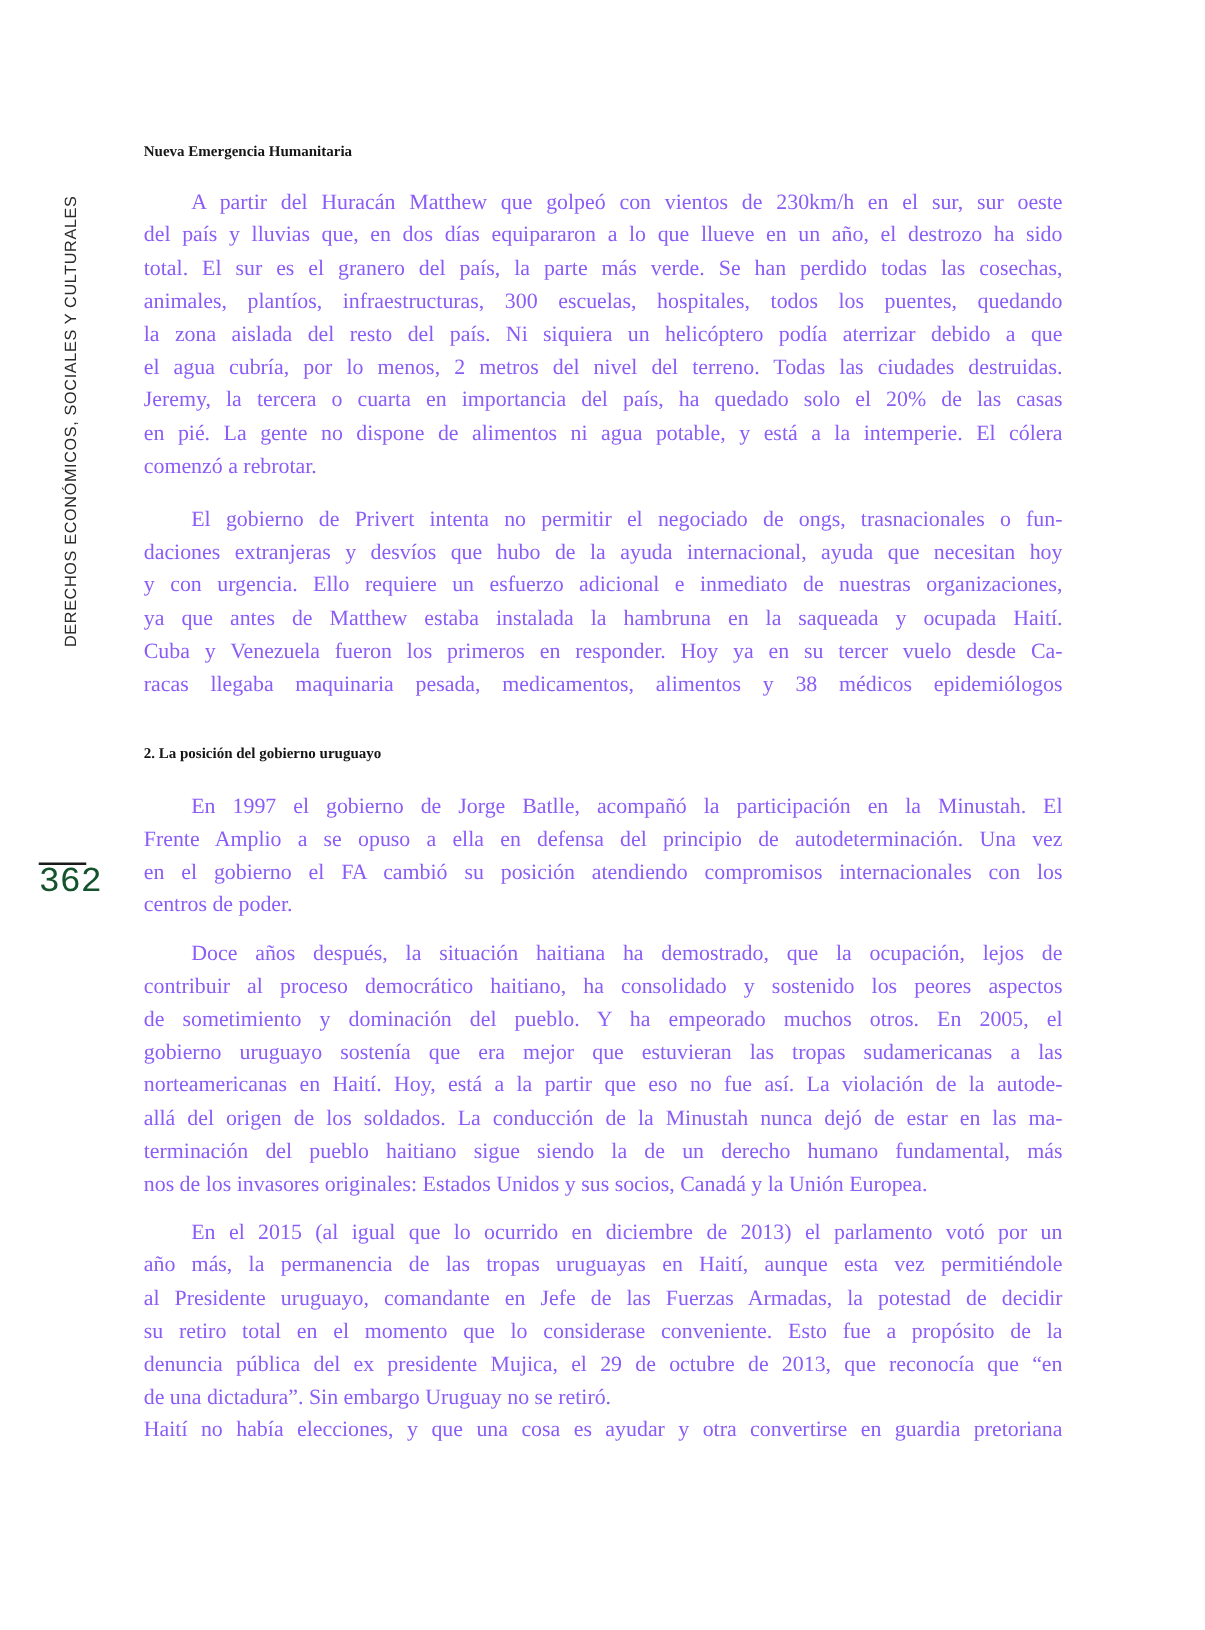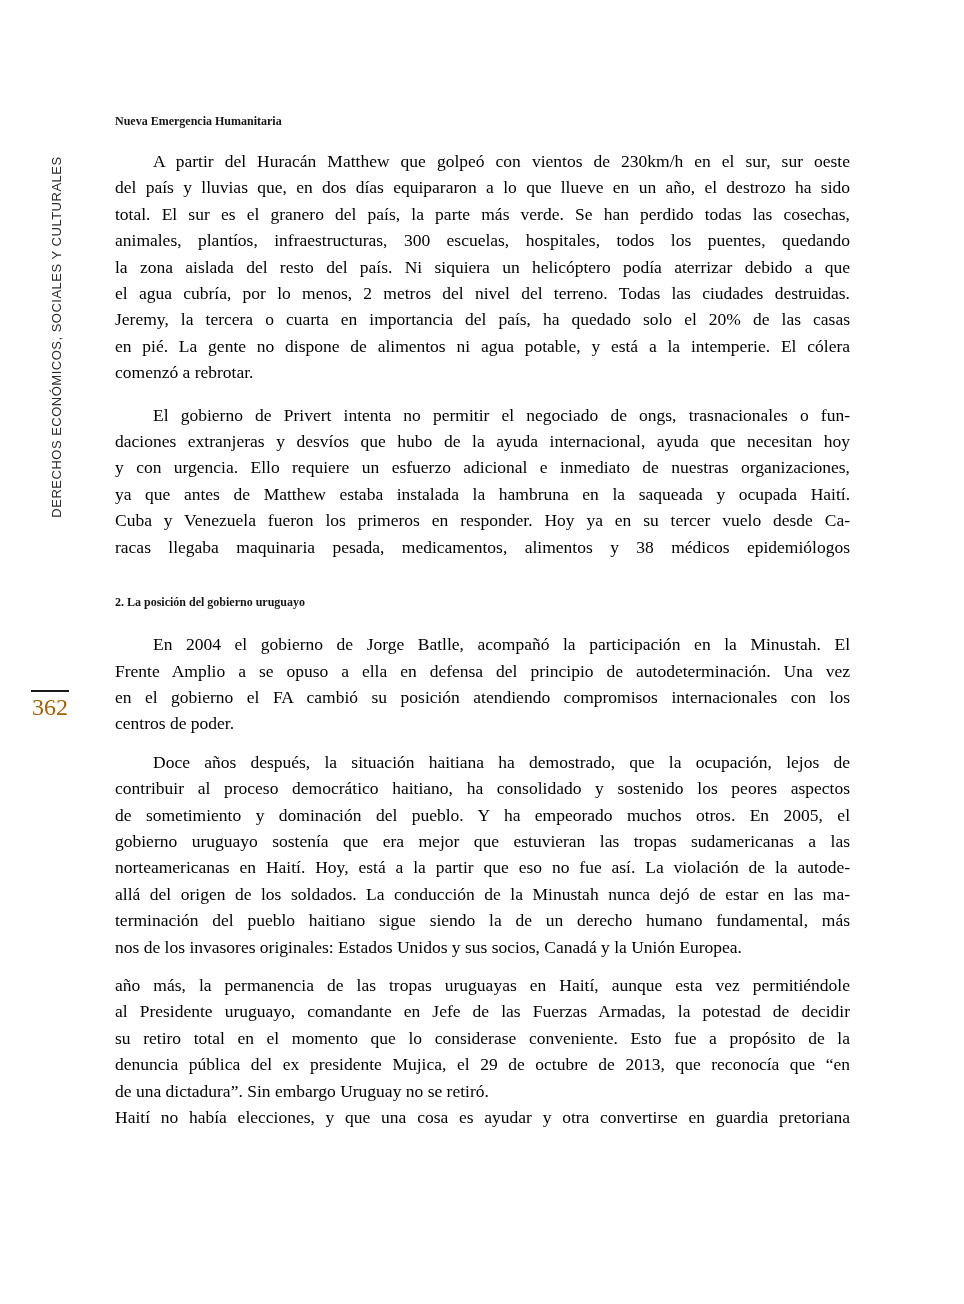--- a/index.html
+++ b/index.html
@@ -33,24 +33,24 @@
   .page-number-block {
     position: absolute;
     left: 31px;
     top: 690px;
     width: 38px;
     border-top: 2px solid #1a1a1a;
     padding-top: 3px;
     text-align: center;
   }
   .page-number {
-    font-family: Liberation Serif, serif;
-    font-size: 24px;
+    font-family: Liberation Mono, monospace;
+    font-size: 28px;
     line-height: 24px;
-    color: #a16207;
+    color: #14532d;
   }
   
   .content {
     position: absolute;
     left: 115px;
     top: 0;
     width: 735px;
   }
   .heading {
     margin: 0;
@@ -65,21 +65,21 @@
   .paragraph { margin: 0; }
   .p1 { margin-top: 14px; }
   .p2 { margin-top: 16px; }
   .p3 { margin-top: 16px; }
   .p4 { margin-top: 12px; }
   .p5 { margin-top: 12px; }
   .jline {
     font-family: "Liberation Serif", serif;
     font-size: 17.5px;
     line-height: 26.4px;
-    color: #000000;
+    color: #8b5cf6;
     text-align: justify;
     text-align-last: justify;
     overflow: hidden;
     white-space: normal;
   }
   .jline.firstline { text-indent: 38px; }
   .jline.lastline { text-align-last: left; }
 </style>
 </head>
 <body>
@@ -108,36 +108,37 @@
       <div class="paragraph p2">
         <div class="jline firstline">El gobierno de Privert intenta no permitir el negociado de ongs, trasnacionales o fun-</div>
         <div class="jline">daciones extranjeras y desvíos que hubo de la ayuda internacional, ayuda que necesitan hoy</div>
         <div class="jline">y con urgencia. Ello requiere un esfuerzo adicional e inmediato de nuestras organizaciones,</div>
         <div class="jline">ya que antes de Matthew estaba instalada la hambruna en la saqueada y ocupada Haití.</div>
         <div class="jline">Cuba y Venezuela fueron los primeros en responder. Hoy ya en su tercer vuelo desde Ca-</div>
         <div class="jline">racas llegaba maquinaria pesada, medicamentos, alimentos y 38 médicos epidemiólogos</div>
       </div>
       <div class="heading h-second">2. La posición del gobierno uruguayo</div>
       <div class="paragraph p3">
-        <div class="jline firstline">En 2004 el gobierno de Jorge Batlle, acompañó la participación en la Minustah. El</div>
+        <div class="jline firstline">En 1997 el gobierno de Jorge Batlle, acompañó la participación en la Minustah. El</div>
         <div class="jline">Frente Amplio a se opuso a ella en defensa del principio de autodeterminación. Una vez</div>
         <div class="jline">en el gobierno el FA cambió su posición atendiendo compromisos internacionales con los</div>
         <div class="jline lastline">centros de poder.</div>
       </div>
       <div class="paragraph p4">
         <div class="jline firstline">Doce años después, la situación haitiana ha demostrado, que la ocupación, lejos de</div>
         <div class="jline">contribuir al proceso democrático haitiano, ha consolidado y sostenido los peores aspectos</div>
         <div class="jline">de sometimiento y dominación del pueblo. Y ha empeorado muchos otros. En 2005, el</div>
         <div class="jline">gobierno uruguayo sostenía que era mejor que estuvieran las tropas sudamericanas a las</div>
         <div class="jline">norteamericanas en Haití. Hoy, está a la partir que eso no fue así. La violación de la autode-</div>
         <div class="jline">allá del origen de los soldados. La conducción de la Minustah nunca dejó de estar en las ma-</div>
         <div class="jline">terminación del pueblo haitiano sigue siendo la de un derecho humano fundamental, más</div>
         <div class="jline lastline">nos de los invasores originales: Estados Unidos y sus socios, Canadá y la Unión Europea.</div>
       </div>
       <div class="paragraph p5">
+        <div class="jline firstline">En el 2015 (al igual que lo ocurrido en diciembre de 2013) el parlamento votó por un</div>
         <div class="jline">año más, la permanencia de las tropas uruguayas en Haití, aunque esta vez permitiéndole</div>
         <div class="jline">al Presidente uruguayo, comandante en Jefe de las Fuerzas Armadas, la potestad de decidir</div>
         <div class="jline">su retiro total en el momento que lo considerase conveniente. Esto fue a propósito de la</div>
         <div class="jline">denuncia pública del ex presidente Mujica, el 29 de octubre de 2013, que reconocía que “en</div>
         <div class="jline lastline">de una dictadura”. Sin embargo Uruguay no se retiró.</div>
         <div class="jline">Haití no había elecciones, y que una cosa es ayudar y otra convertirse en guardia pretoriana</div>
       </div>
     </main>
 
 </div>

